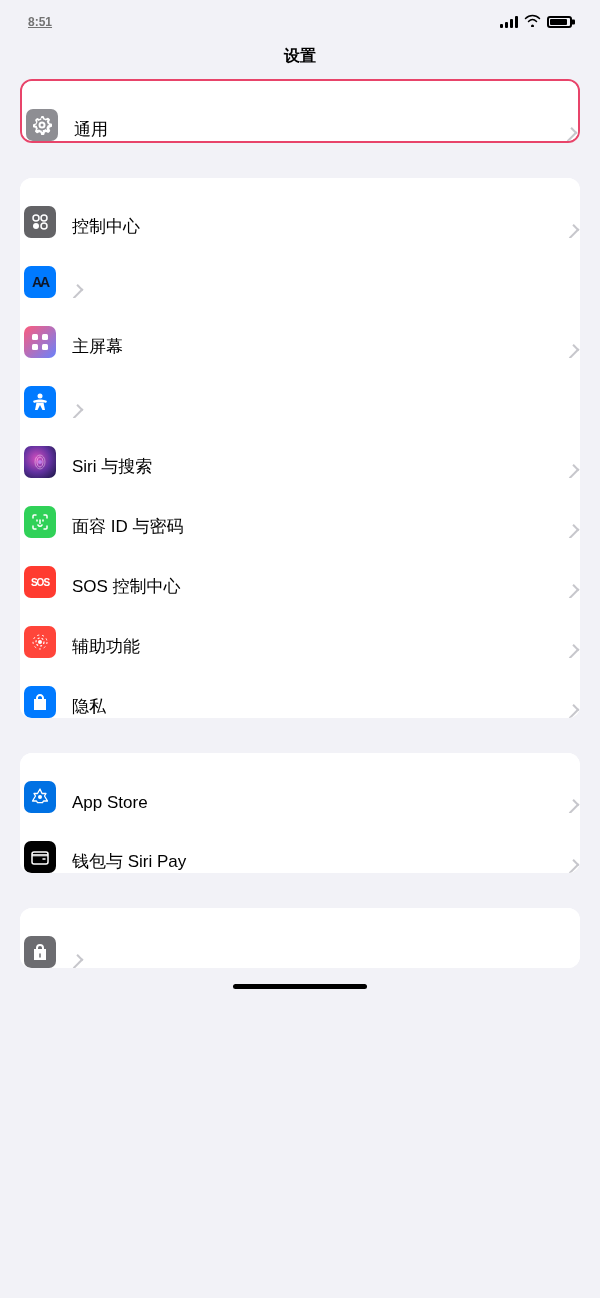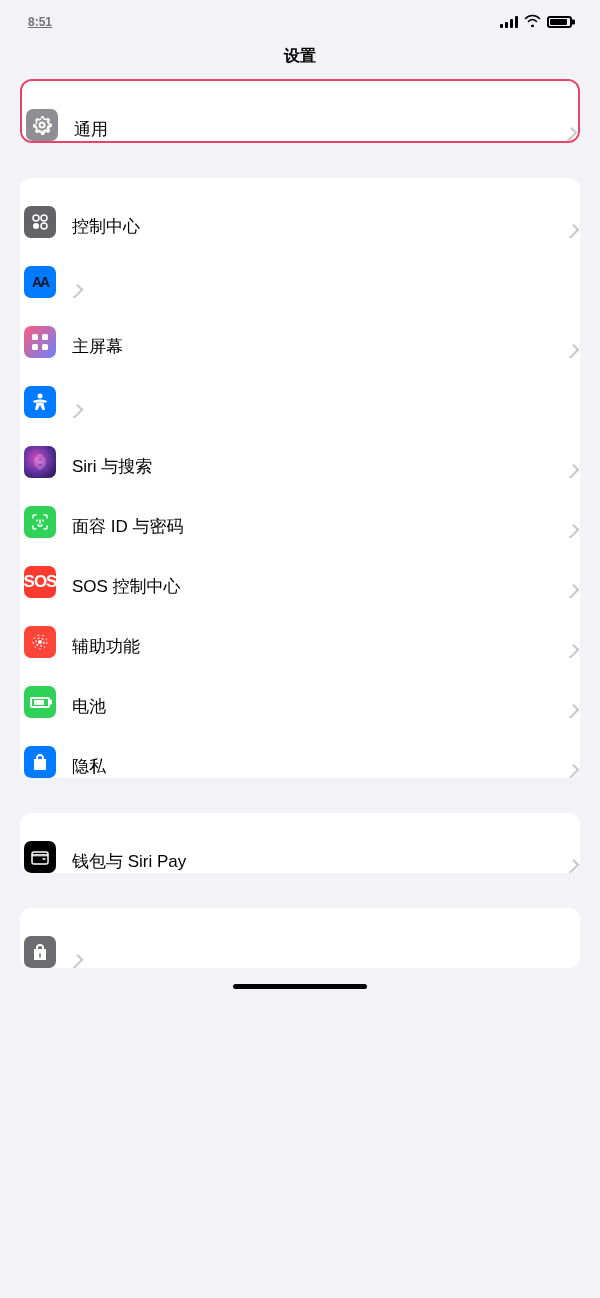--- a/index.html
+++ b/index.html
@@ -169,21 +169,21 @@
       padding: 8px 0 4px;
     }
     .home-bar {
       width: 134px;
       height: 5px;
       background: #000;
       border-radius: 3px;
     }
 
     .sos-text {
-      font-size: 17px;
+      font-size: 10px;
       font-weight: 800;
       color: #fff;
       letter-spacing: -1px;
     }
 
     .battery-item-icon {
       width: 20px;
       height: 11px;
       border: 2px solid #fff;
       border-radius: 2px;
@@ -339,45 +339,48 @@
         <svg width="20" height="20" viewBox="0 0 20 20" fill="none">
           <circle cx="10" cy="10" r="2" fill="white"></circle>
           <circle cx="10" cy="10" r="4" fill="none" stroke="white" stroke-width="1.2" stroke-dasharray="2 2"></circle>
           <circle cx="10" cy="10" r="7" fill="none" stroke="white" stroke-width="1" stroke-dasharray="2 3"></circle>
         </svg>
       </div>
       <span class="item-label">辅助功能</span>
       <div class="chevron"></div>
     </div>
 
-    <div class="settings-item">
-      <div class="item-icon icon-battery">
-        <div class="battery-item-icon"></div>
-      </div>
-      <span class="item-label">电池</span>
-      <div class="chevron"></div>
-    </div>
 
     <div class="settings-item">
       <div class="item-icon icon-privacy">
         <svg width="20" height="20" viewBox="0 0 20 20" fill="white">
           <path d="M10 2C7.8 2 6 3.8 6 6v1H4v11h12V7h-2V6c0-2.2-1.8-4-4-4zm0 2c1.1 0 2 .9 2 2v1H8V6c0-1.1.9-2 2-2z"></path>
           <path d="M8 11h4v3H8z"></path>
         </svg>
       </div>
       <span class="item-label">隐私</span>
       <div class="chevron"></div>
     </div>
 
   </div>
 </div>
 
 <div class="settings-group">
   <div class="settings-list">
 
+    <div class="settings-item">
+      <div class="item-icon icon-appstore">
+        <svg width="20" height="20" viewBox="0 0 20 20" fill="white">
+          <path d="M10 2L7.5 6.5H4l1.5 2.5-3 5h4l1 1.7h5l1-1.7h4l-3-5 1.5-2.5H12L10 2z" fill="none" stroke="white" stroke-width="1.3" stroke-linejoin="round"></path>
+          <circle cx="10" cy="10" r="2" fill="white"></circle>
+        </svg>
+      </div>
+      <span class="item-label">App Store</span>
+      <div class="chevron"></div>
+    </div>
 
     <div class="settings-item">
       <div class="item-icon icon-wallet">
         <svg width="20" height="20" viewBox="0 0 20 20" fill="none">
           <rect x="2" y="5" width="16" height="12" rx="2" fill="none" stroke="white" stroke-width="1.5"></rect>
           <rect x="2" y="7" width="16" height="3" fill="white" opacity="0.3"></rect>
           <path d="M13 12h2" stroke="white" stroke-width="1.5" stroke-linecap="round"></path>
           <path d="M2 8h16" stroke="white" stroke-width="1.5"></path>
         </svg>
       </div>

